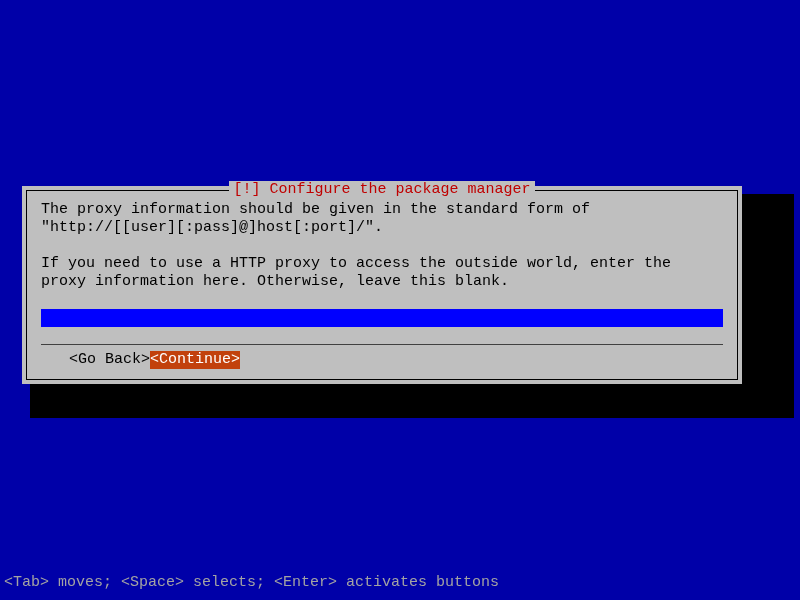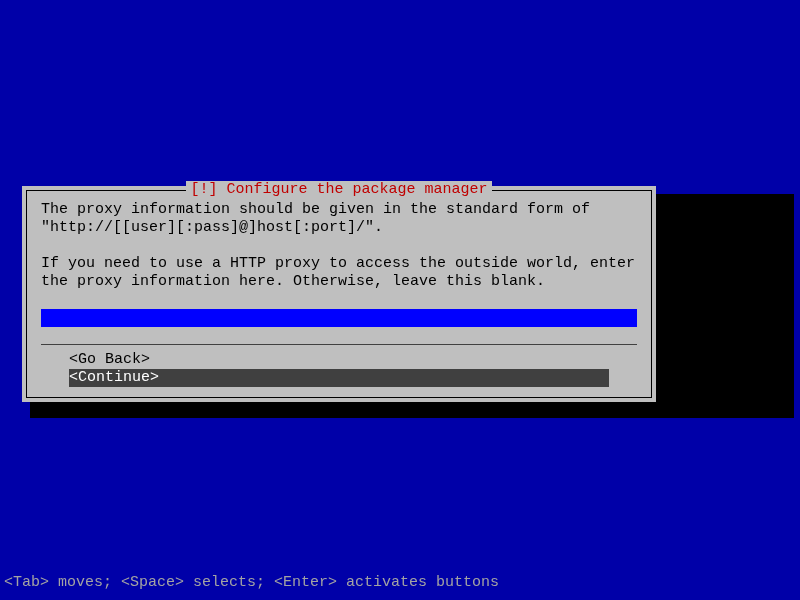--- a/index.html
+++ b/index.html
@@ -20,21 +20,21 @@
     left: 30px;
     top: 194px;
     width: 764px;
     height: 224px;
     background: #000;
   }
   .dialog {
     position: absolute;
     left: 22px;
     top: 186px;
-    width: 634px;
+    width: 720px;
     background: #BFBFBF;
     padding: 4px;
   }
   .frame {
     border: 1px solid #000;
     position: relative;
     padding: 10px 14px 10px 14px;
   }
   .title-wrap {
     position: absolute;
@@ -65,26 +65,25 @@
     color: #000;
     overflow: hidden;
     letter-spacing: 0;
     white-space: nowrap;
     margin-bottom: 6px;
   }
   .buttons {
     display: flex;
     justify-content: flex-start;
     padding: 0 28px 0 28px;
-    flex-direction: column;
   }
   .btn { white-space: pre; }
   .btn-goback { color: #000; }
   .btn-continue {
-    background: #404040;
+    background: #c2410c;
     color: #fff;
   }
   .footer {
     position: absolute;
     left: 4px;
     bottom: 8px;
     color: #a3a3a3;
     white-space: pre;
   }
 </style>

